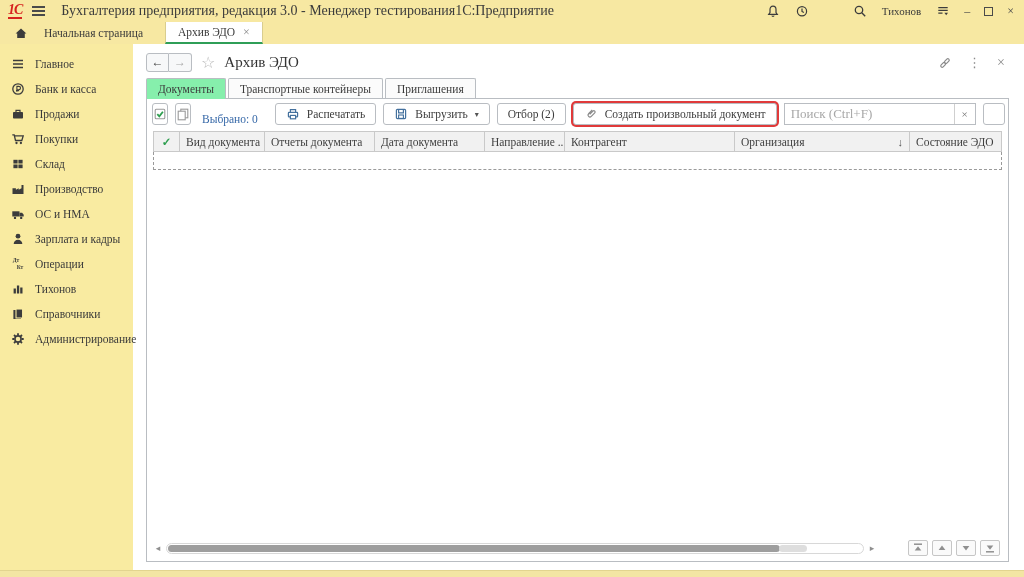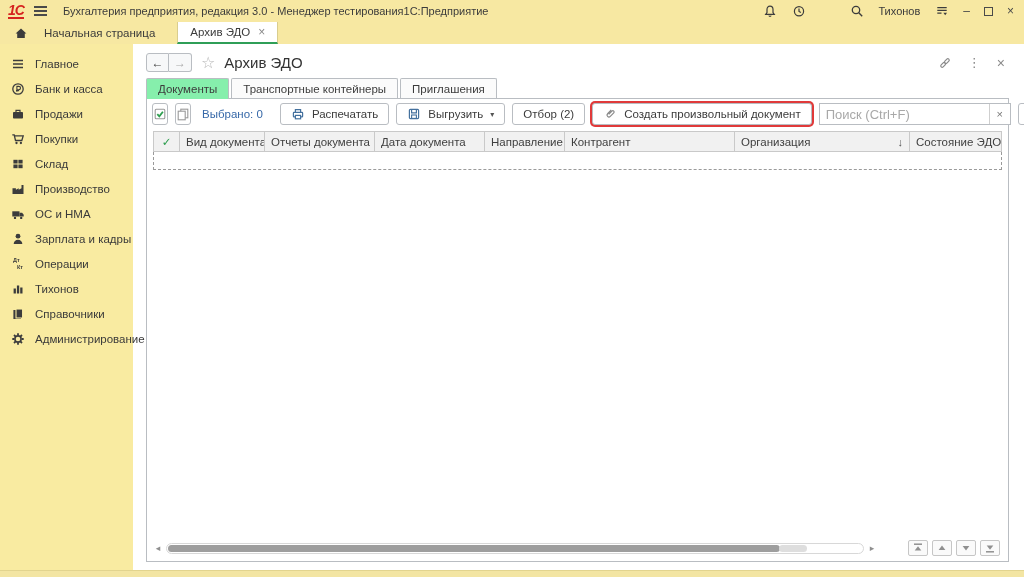--- a/index.html
+++ b/index.html
@@ -1,27 +1,27 @@
 <!DOCTYPE html>
 <html><head>
 <meta charset="utf-8">
 <style>
   * { margin:0; padding:0; box-sizing:border-box; }
   html,body { width:1024px; height:577px; overflow:hidden;
     font-family:"Liberation Sans","DejaVu Sans",sans-serif; }
-  .window { width:1024px; height:577px; display:flex; flex-direction:column; background:#fff; }
+  .window { width:1024px; height:577px; display:flex; flex-direction:column; background:#fff;font-family:Liberation Serif, serif; }
 
   
   .titlebar { height:22px; background:#f7e8a2; display:flex; align-items:center;
     padding:0 10px 0 8px; flex:0 0 auto; }
   .logo { color:#d6231f; font-weight:bold; font-style:italic; font-size:14px;
     letter-spacing:-1px; margin-right:10px; border-bottom:2px solid #d6231f; line-height:1.05; }
   .burger { display:inline-flex; flex-direction:column; gap:2px; margin-right:16px; cursor:pointer; }
   .burger i { display:block; width:13px; height:2px; background:#4a4a4a; }
-  .apptitle { font-size:11px; color:#3b3b3b; white-space:nowrap; overflow:hidden; }
+  .apptitle { font-size:14px; color:#3b3b3b; white-space:nowrap; overflow:hidden; }
   .tb-right { margin-left:auto; display:flex; align-items:center; gap:14px; }
   .tb-ic { width:15px; height:15px; display:inline-flex; align-items:center;
     justify-content:center; cursor:pointer; }
   .username { font-size:11px; color:#3b3b3b; cursor:pointer; }
   .winctl { font-size:12px; color:#4a4a4a; cursor:pointer; line-height:1; }
   .maxbox { width:9px; height:9px; border:1.4px solid #4a4a4a; display:inline-block; cursor:pointer; }
 
   
   .tabsbar { height:22px; background:#f7e8a2; display:flex; align-items:stretch;
     padding-left:6px; flex:0 0 auto; }
@@ -63,21 +63,21 @@
   
   .page-tabs { display:flex; gap:2px; flex:0 0 auto; position:relative; z-index:2; }
   .ptab { height:20px; padding:0 11px; display:flex; align-items:center; font-size:11.5px;
     color:#3c3c3c; background:#fbfbfb; border:1px solid #b9bdc2; border-bottom:none;
     border-radius:2px 2px 0 0; cursor:pointer; }
   .ptab.active { background:#86efac; height:21px; margin-bottom:-1px; }
 
   
   .panel { flex:1 1 auto; border:1px solid #b9bdc2; background:#fff; display:flex;
     flex-direction:column; min-height:0; margin-bottom:8px; }
-  .toolbar { display:flex; align-items:center; padding:4px 6px 4px 5px; gap:7px; flex:0 0 auto; }
+  .toolbar { display:flex; align-items:flex-end; padding:4px 6px 4px 5px; gap:7px; flex:0 0 auto; }
   .tbtn { height:22px; border:1px solid #b9bdc2; border-radius:3px; background:#fff;
     display:inline-flex; align-items:center; gap:7px; padding:0 10px; font-size:11.5px;
     color:#3c3c3c; cursor:pointer; white-space:nowrap; }
   .tbtn.icon-only { width:24px; padding:0; justify-content:center; }
   .tbtn .ddarrow { font-size:8px; color:#555; }
   .sel-info { font-size:11.5px; color:#3668a8; margin:0 10px 0 4px; white-space:nowrap; }
   .red-highlight { box-shadow:0 0 0 2px #e03a3a; }
   .search-wrap { margin-left:auto; display:flex; align-items:stretch; height:22px;
     border:1px solid #b9bdc2; background:#fff; width:192px; flex:0 0 auto; }
   .search-wrap input { border:none; outline:none; flex:1; min-width:0; font-size:13px;

